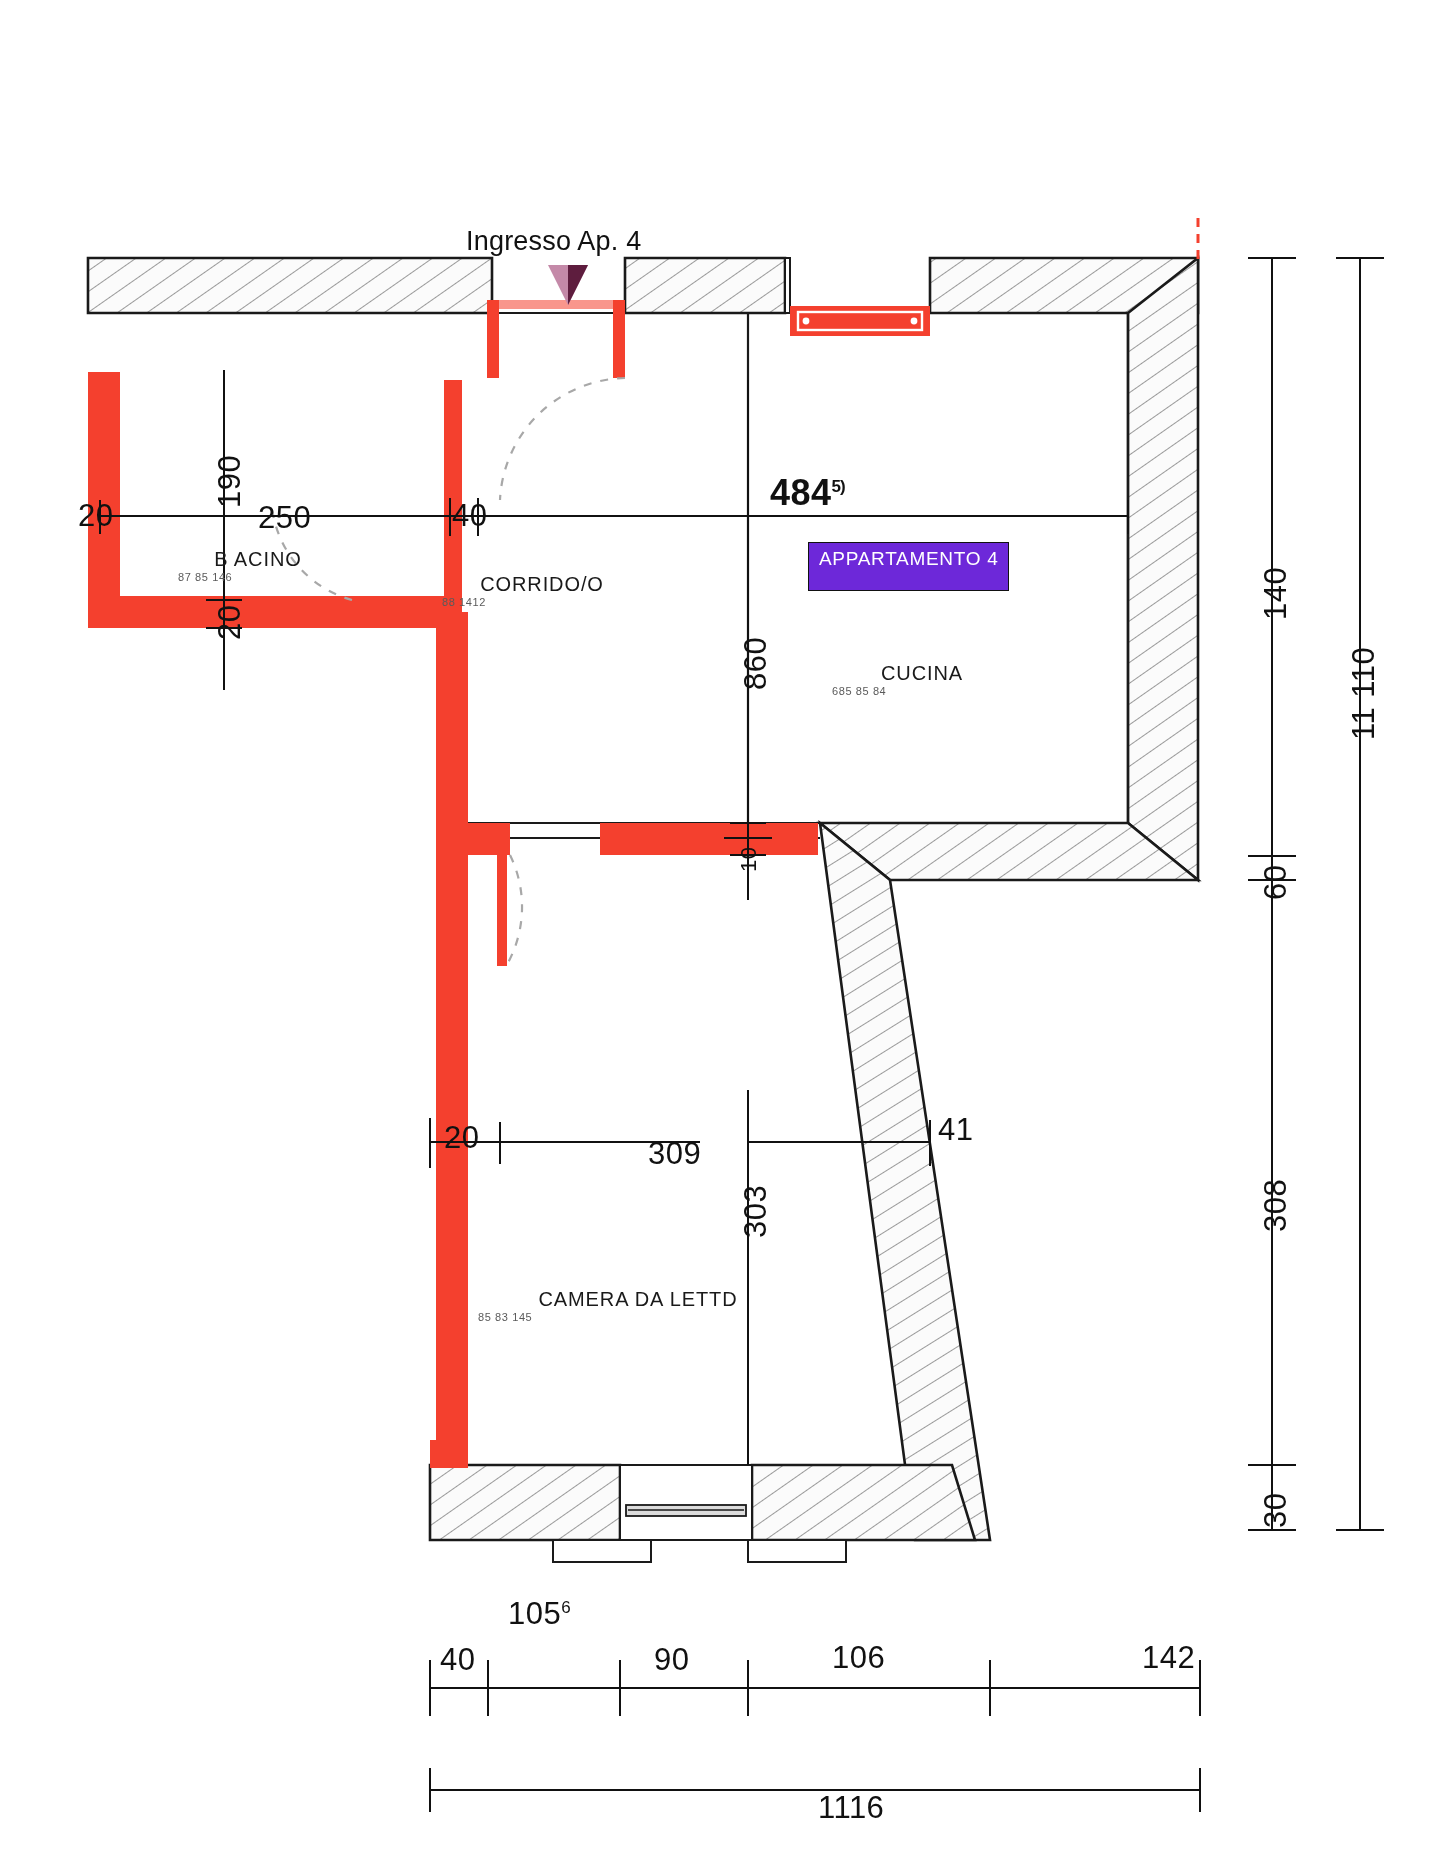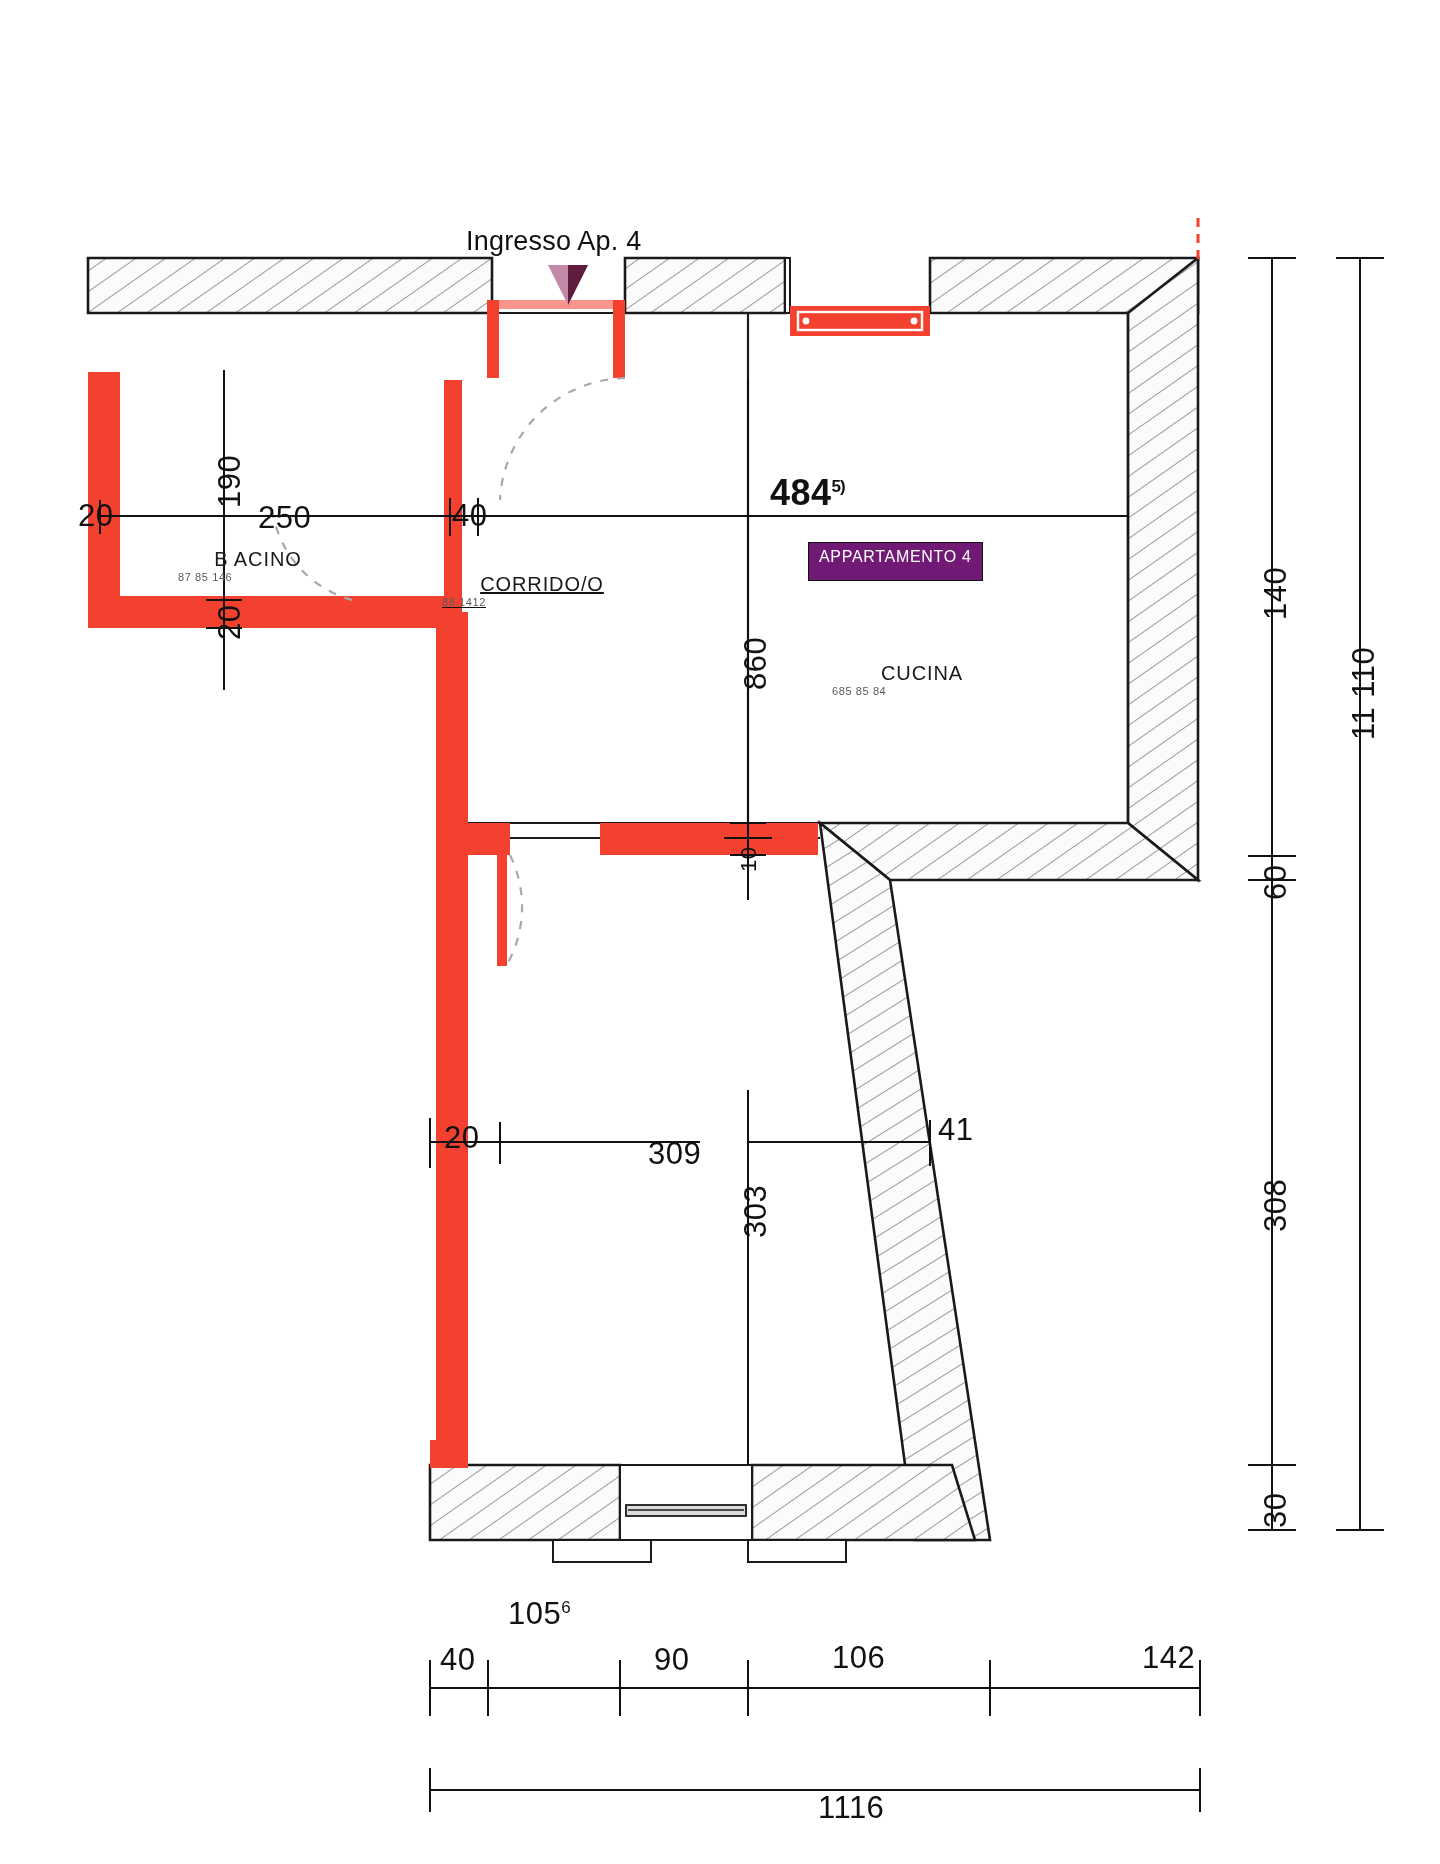--- a/index.html
+++ b/index.html
@@ -13,22 +13,22 @@
   svg#plan-svg{position:absolute;left:0;top:0;width:1440px;height:1864px;display:block;}
 
   .ov{position:absolute;white-space:nowrap;}
   .dim{font-size:31px;font-weight:400;color:#111;letter-spacing:0.5px;}
   .dim-sm{font-size:27px;}
   .dim-rot{transform-origin:left top;}
   .roomlabel{font-size:20px;font-weight:400;letter-spacing:0.9px;color:#1a1a1a;text-align:center;}
   .roomsub{font-size:11px;letter-spacing:0.6px;color:#5a5a5a;text-align:left;filter:blur(0.45px);}
   .title-note{font-size:27px;color:#111;letter-spacing:0.2px;}
   .badge{
-    display:inline-block;background:#701a75;color:#fff;
-    font-size:16px;letter-spacing:0.7px;padding:5px 10px 14px 10px;
+    display:inline-block;background:#6d28d9;color:#fff;
+    font-size:19px;letter-spacing:0.7px;padding:5px 10px 20px 10px;
     border:1px solid #111;
   }
   .sup{font-size:17px;vertical-align:super;letter-spacing:-1px;}
 </style>
 </head>
 <body>
 
 <div id="plan-root">
 
   <svg id="plan-svg" viewBox="0 0 1440 1864" xmlns="http://www.w3.org/2000/svg">
@@ -245,28 +245,32 @@
 
   <div class="ov dim" style="left:1122px;top:1640px;margin-left:20px;">142</div>
 
   <div class="ov dim" style="left:818px;top:1790px;">1116</div>
 
   <div class="ov" style="left:178px;top:548px;width:160px;">
     <div class="roomlabel">B ACINO</div>
     <div class="roomsub">87 85 146</div>
   </div>
 
-  <div class="ov" style="left:442px;top:573px;width:200px;text-decoration:underline;">
+  <div class="ov" style="left:442px;top:573px;width:200px;">
     <div class="roomlabel">CORRIDO/O</div>
     <div class="roomsub">88 1412</div>
   </div>
 
   <div class="ov" style="left:832px;top:662px;width:180px;">
     <div class="roomlabel">CUCINA</div>
     <div class="roomsub">685 85 84</div>
   </div>
 
+  <div class="ov" style="left:478px;top:1288px;width:320px;">
+    <div class="roomlabel">CAMERA DA LETTD</div>
+    <div class="roomsub">85 83 145</div>
+  </div>
 
   <div class="ov" style="left:808px;top:542px;">
     <span class="badge">APPARTAMENTO 4</span>
   </div>
 
 </div>
 
 </body></html>

